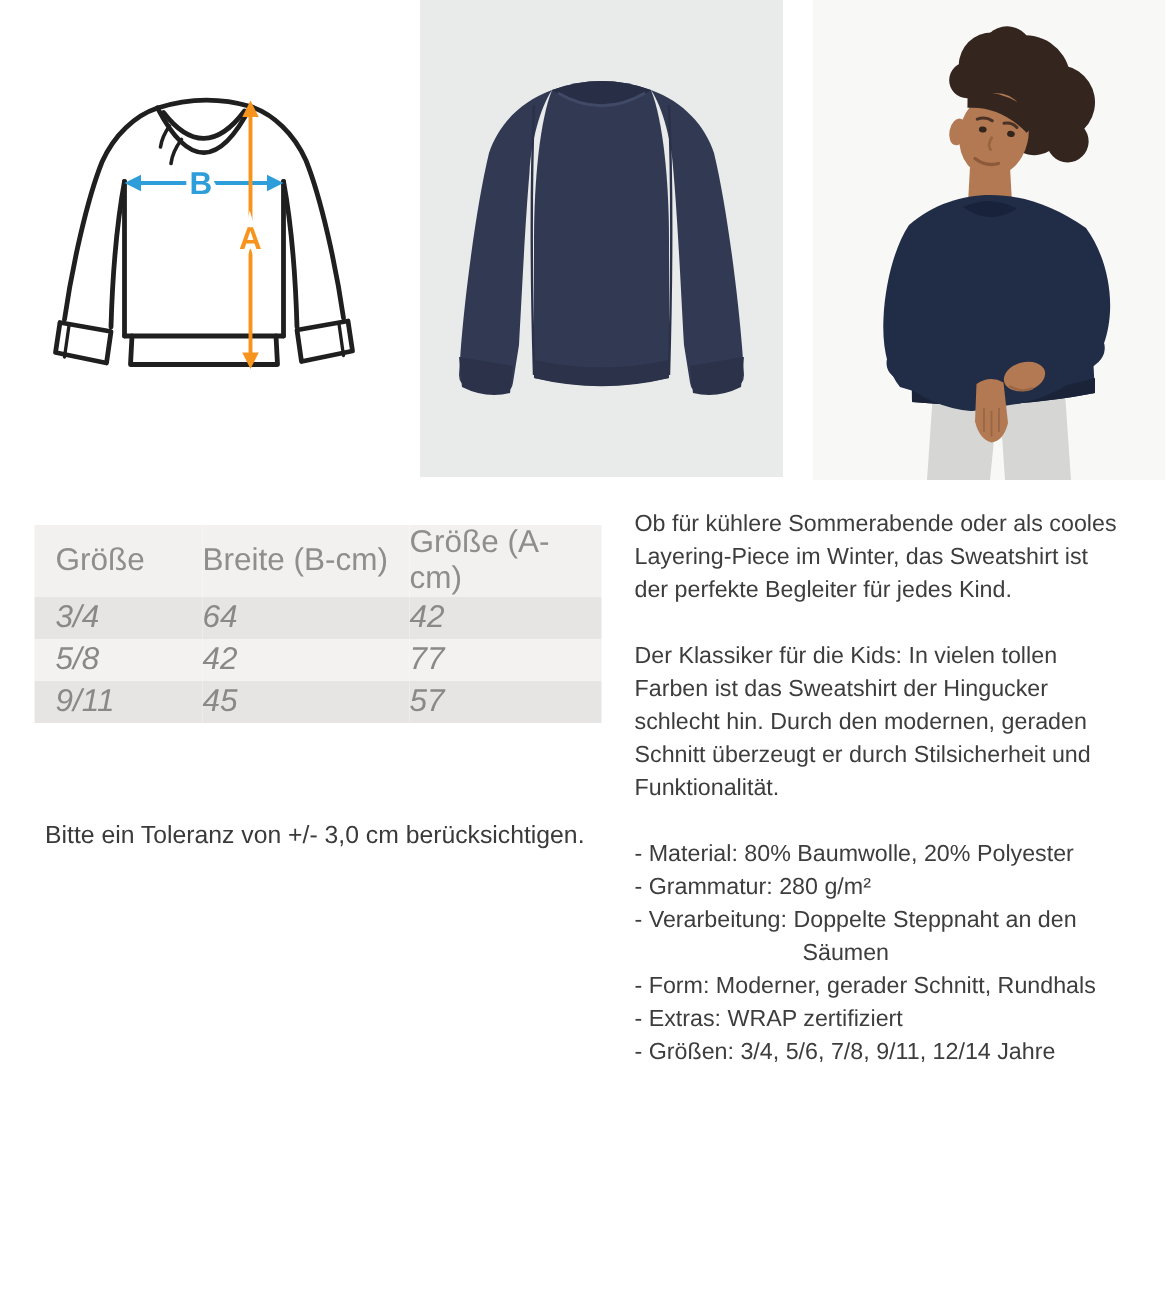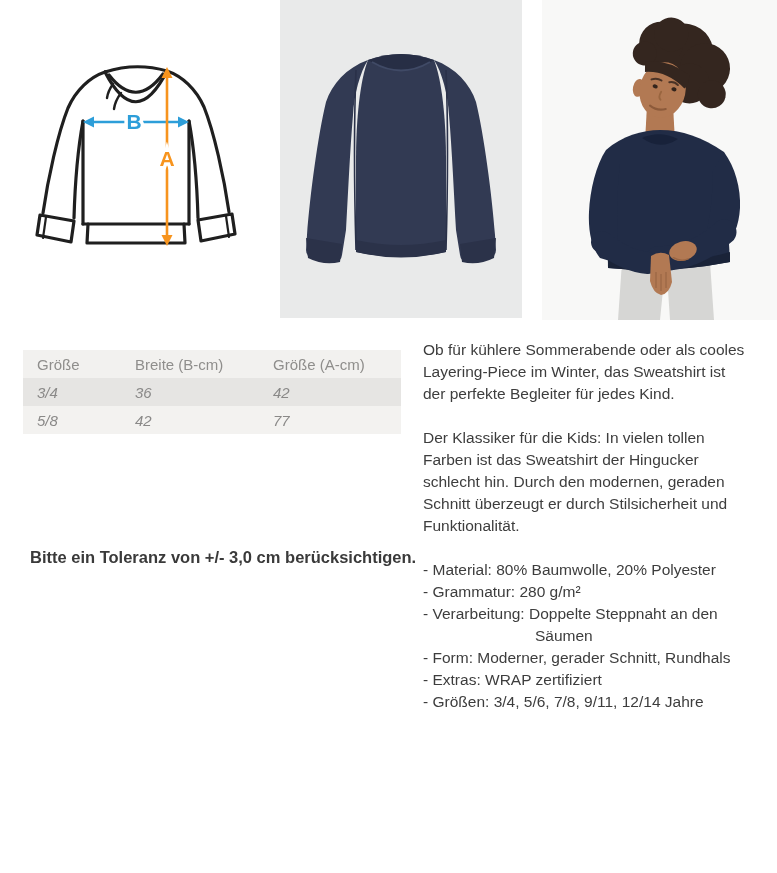--- a/index.html
+++ b/index.html
@@ -10,35 +10,35 @@
   
   .size-diagram{position:absolute;left:28px;top:38px;width:228px;height:232px;}
   .photo-flat{position:absolute;left:280px;top:0;width:242px;height:318px;background:var(--flat-bg,#e9eaea);}
   .photo-model{position:absolute;left:542px;top:0;width:235px;height:320px;background:var(--model-bg,#f8f8f7);}
   .photo-flat svg,.photo-model svg,.size-diagram svg{display:block;width:100%;height:100%;}
 
   
   .size-table{
     position:absolute;left:23px;top:350px;width:378px;
     border-collapse:collapse;table-layout:fixed;
-    font-size:15px;color:#8a8988;
+    font-size:21px;color:#8a8988;
   }
   .size-table col.c1{width:112px;} .size-table col.c2{width:138px;} .size-table col.c3{width:128px;}
   .size-table th{
     font-weight:normal;text-align:left;background:#f2f1ef;color:#8f8e8c;
     height:28px;padding:0;
   }
   .size-table td{height:28px;padding:0;font-style:italic;}
   .size-table th:first-child,.size-table td:first-child{padding-left:14px;}
   .size-table tbody tr:nth-child(odd){background:#e6e5e3;}
   .size-table tbody tr:nth-child(even){background:#f3f2f0;}
 
   .tolerance-note{
     position:absolute;left:30px;top:548px;width:390px;
-    font-size:16.5px;color:#3a3a3a;font-weight:bold;
+    font-size:16.5px;color:#3a3a3a;
   }
 
   
   .description{
     position:absolute;left:423px;top:339px;width:340px;
     font-size:15.5px;line-height:22px;color:#3d3d3d;
   }
   .description p{margin:0 0 22px 0;white-space:pre-line;}
 
   
@@ -169,27 +169,32 @@
     <thead>
       <tr>
           <th>Größe</th>
           <th>Breite (B-cm)</th>
           <th>Größe (A-cm)</th>
         </tr>
     </thead>
     <tbody>
         <tr>
           <td>3/4</td>
-          <td>36</td>
+          <td>64</td>
           <td>42</td>
         </tr>
         <tr>
           <td>5/8</td>
           <td>42</td>
           <td>77</td>
+        </tr>
+        <tr>
+          <td>9/11</td>
+          <td>45</td>
+          <td>57</td>
         </tr>
       </tbody>
   </table>
 
   <div class="tolerance-note">Bitte ein Toleranz von +/- 3,0 cm berücksichtigen.</div>
 
   <div class="description">
       <p>Ob für kühlere Sommerabende oder als cooles
 Layering-Piece im Winter, das Sweatshirt ist
 der perfekte Begleiter für jedes Kind.</p>

